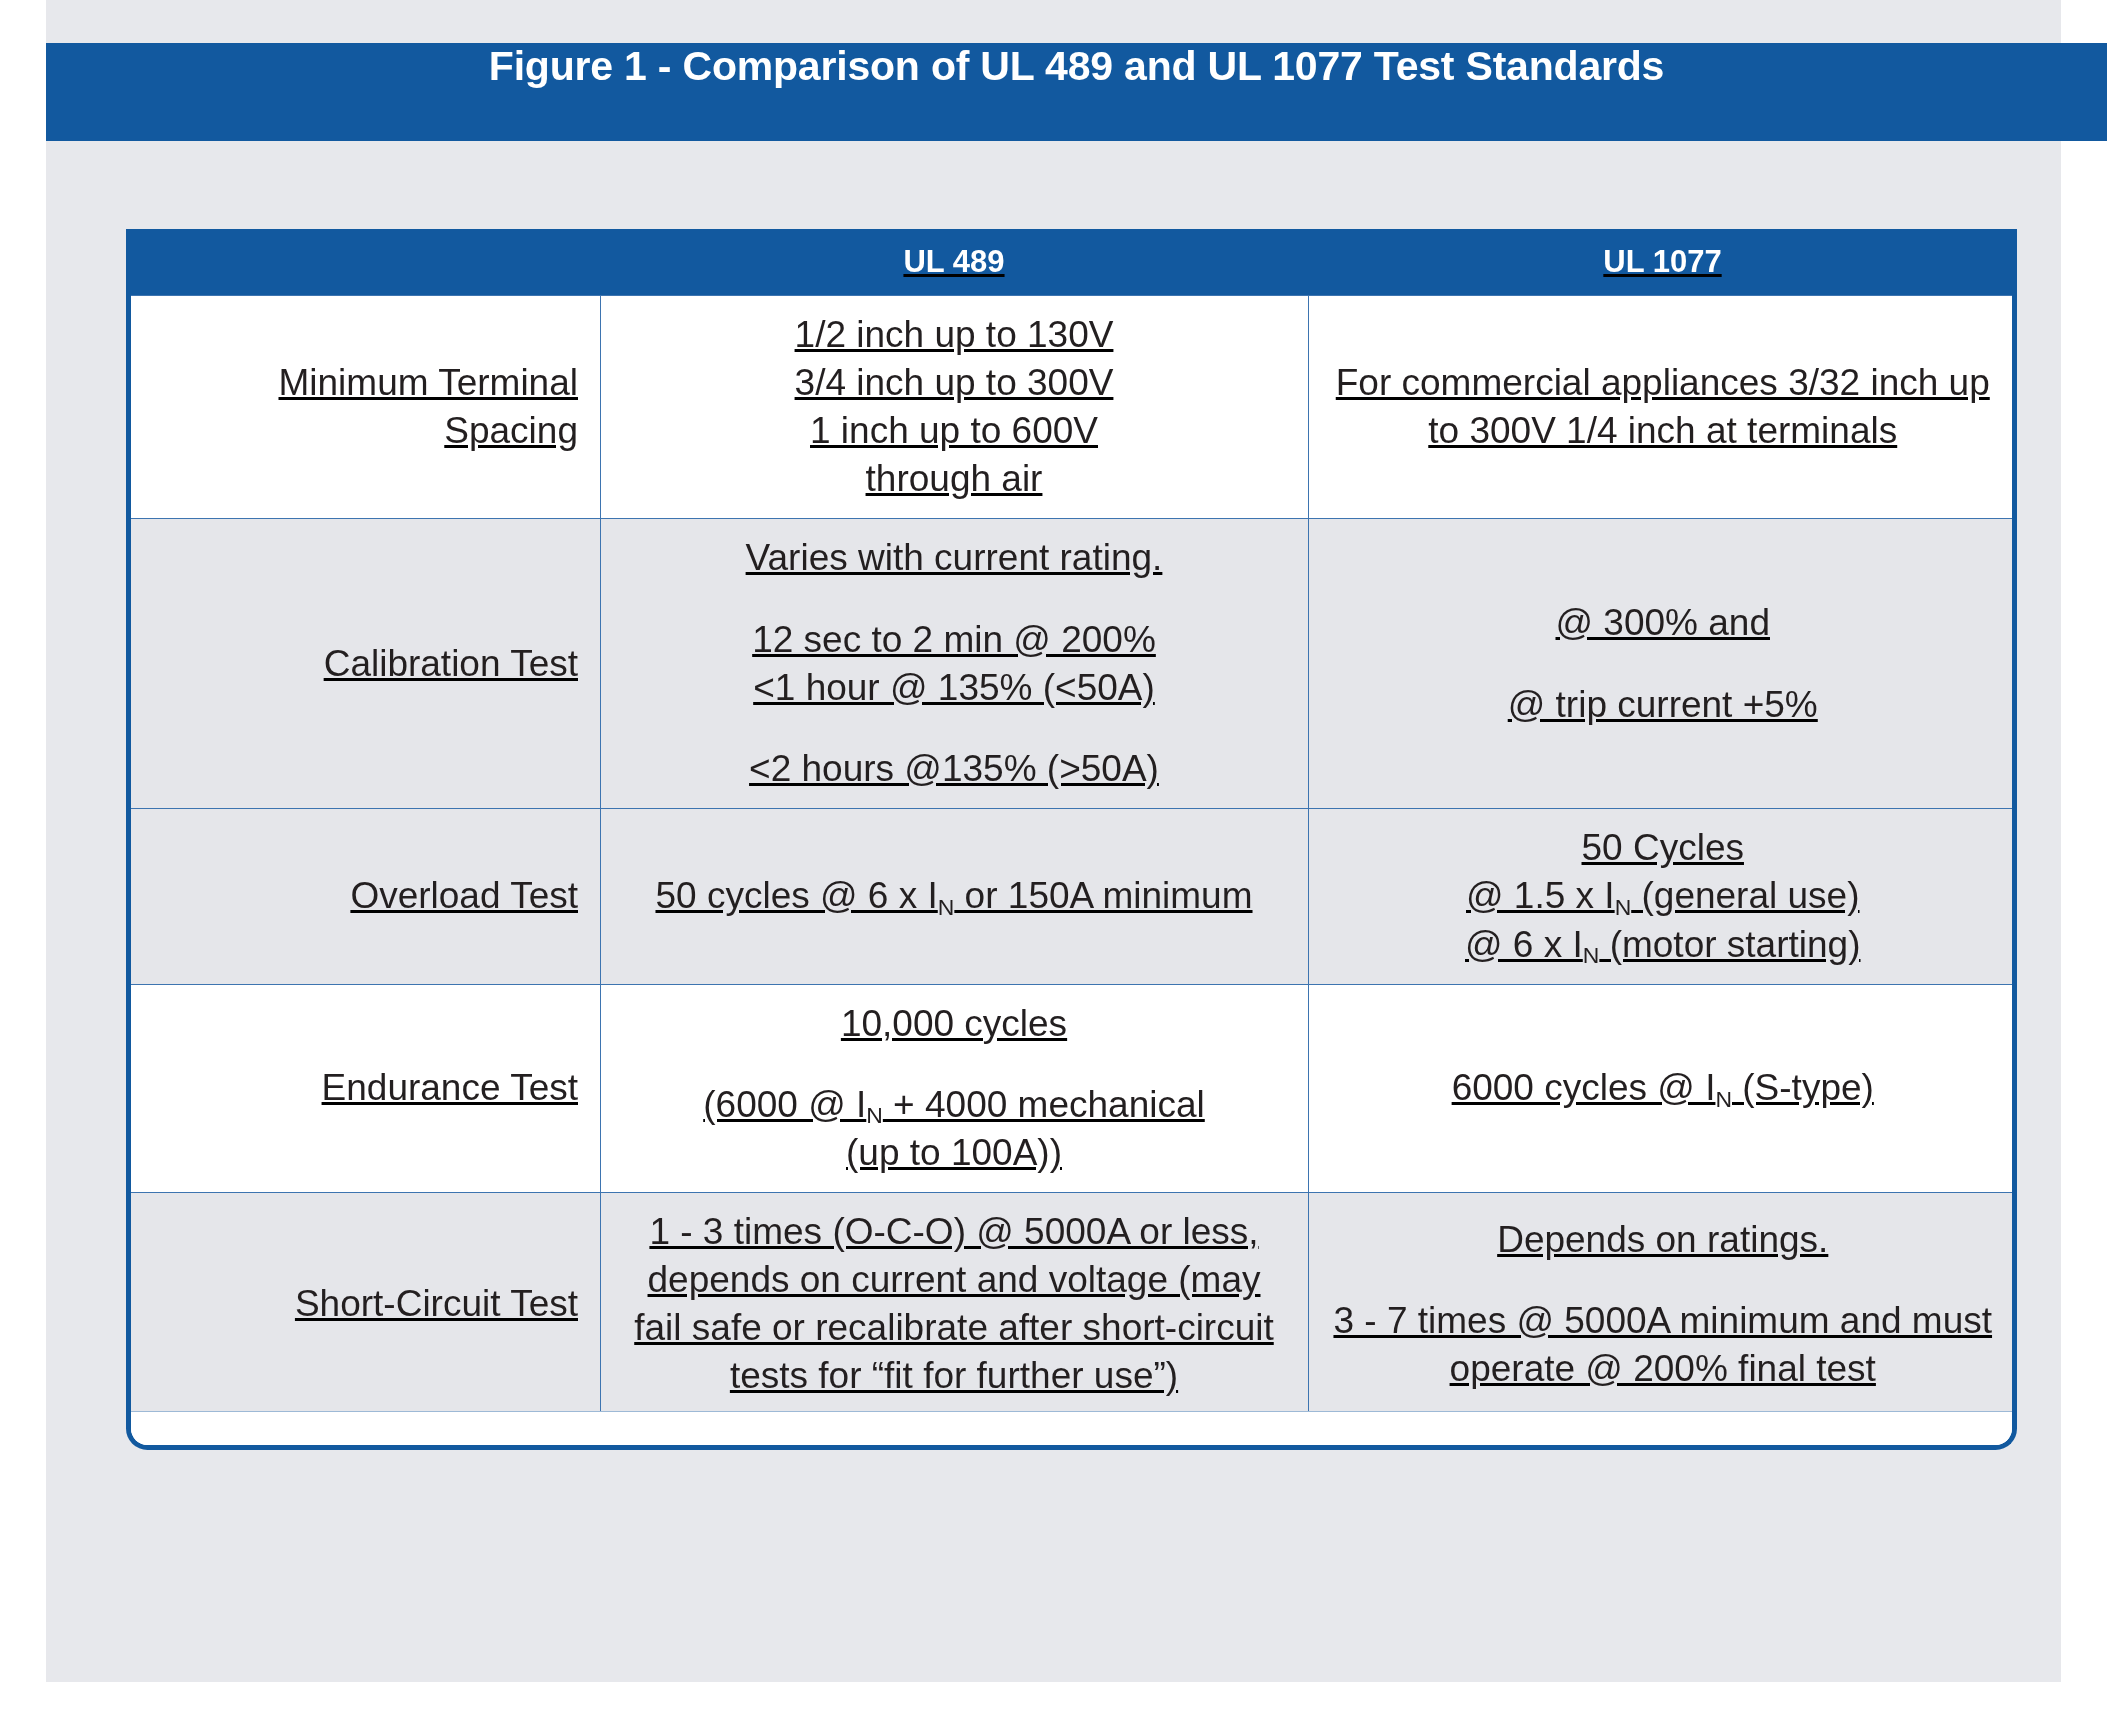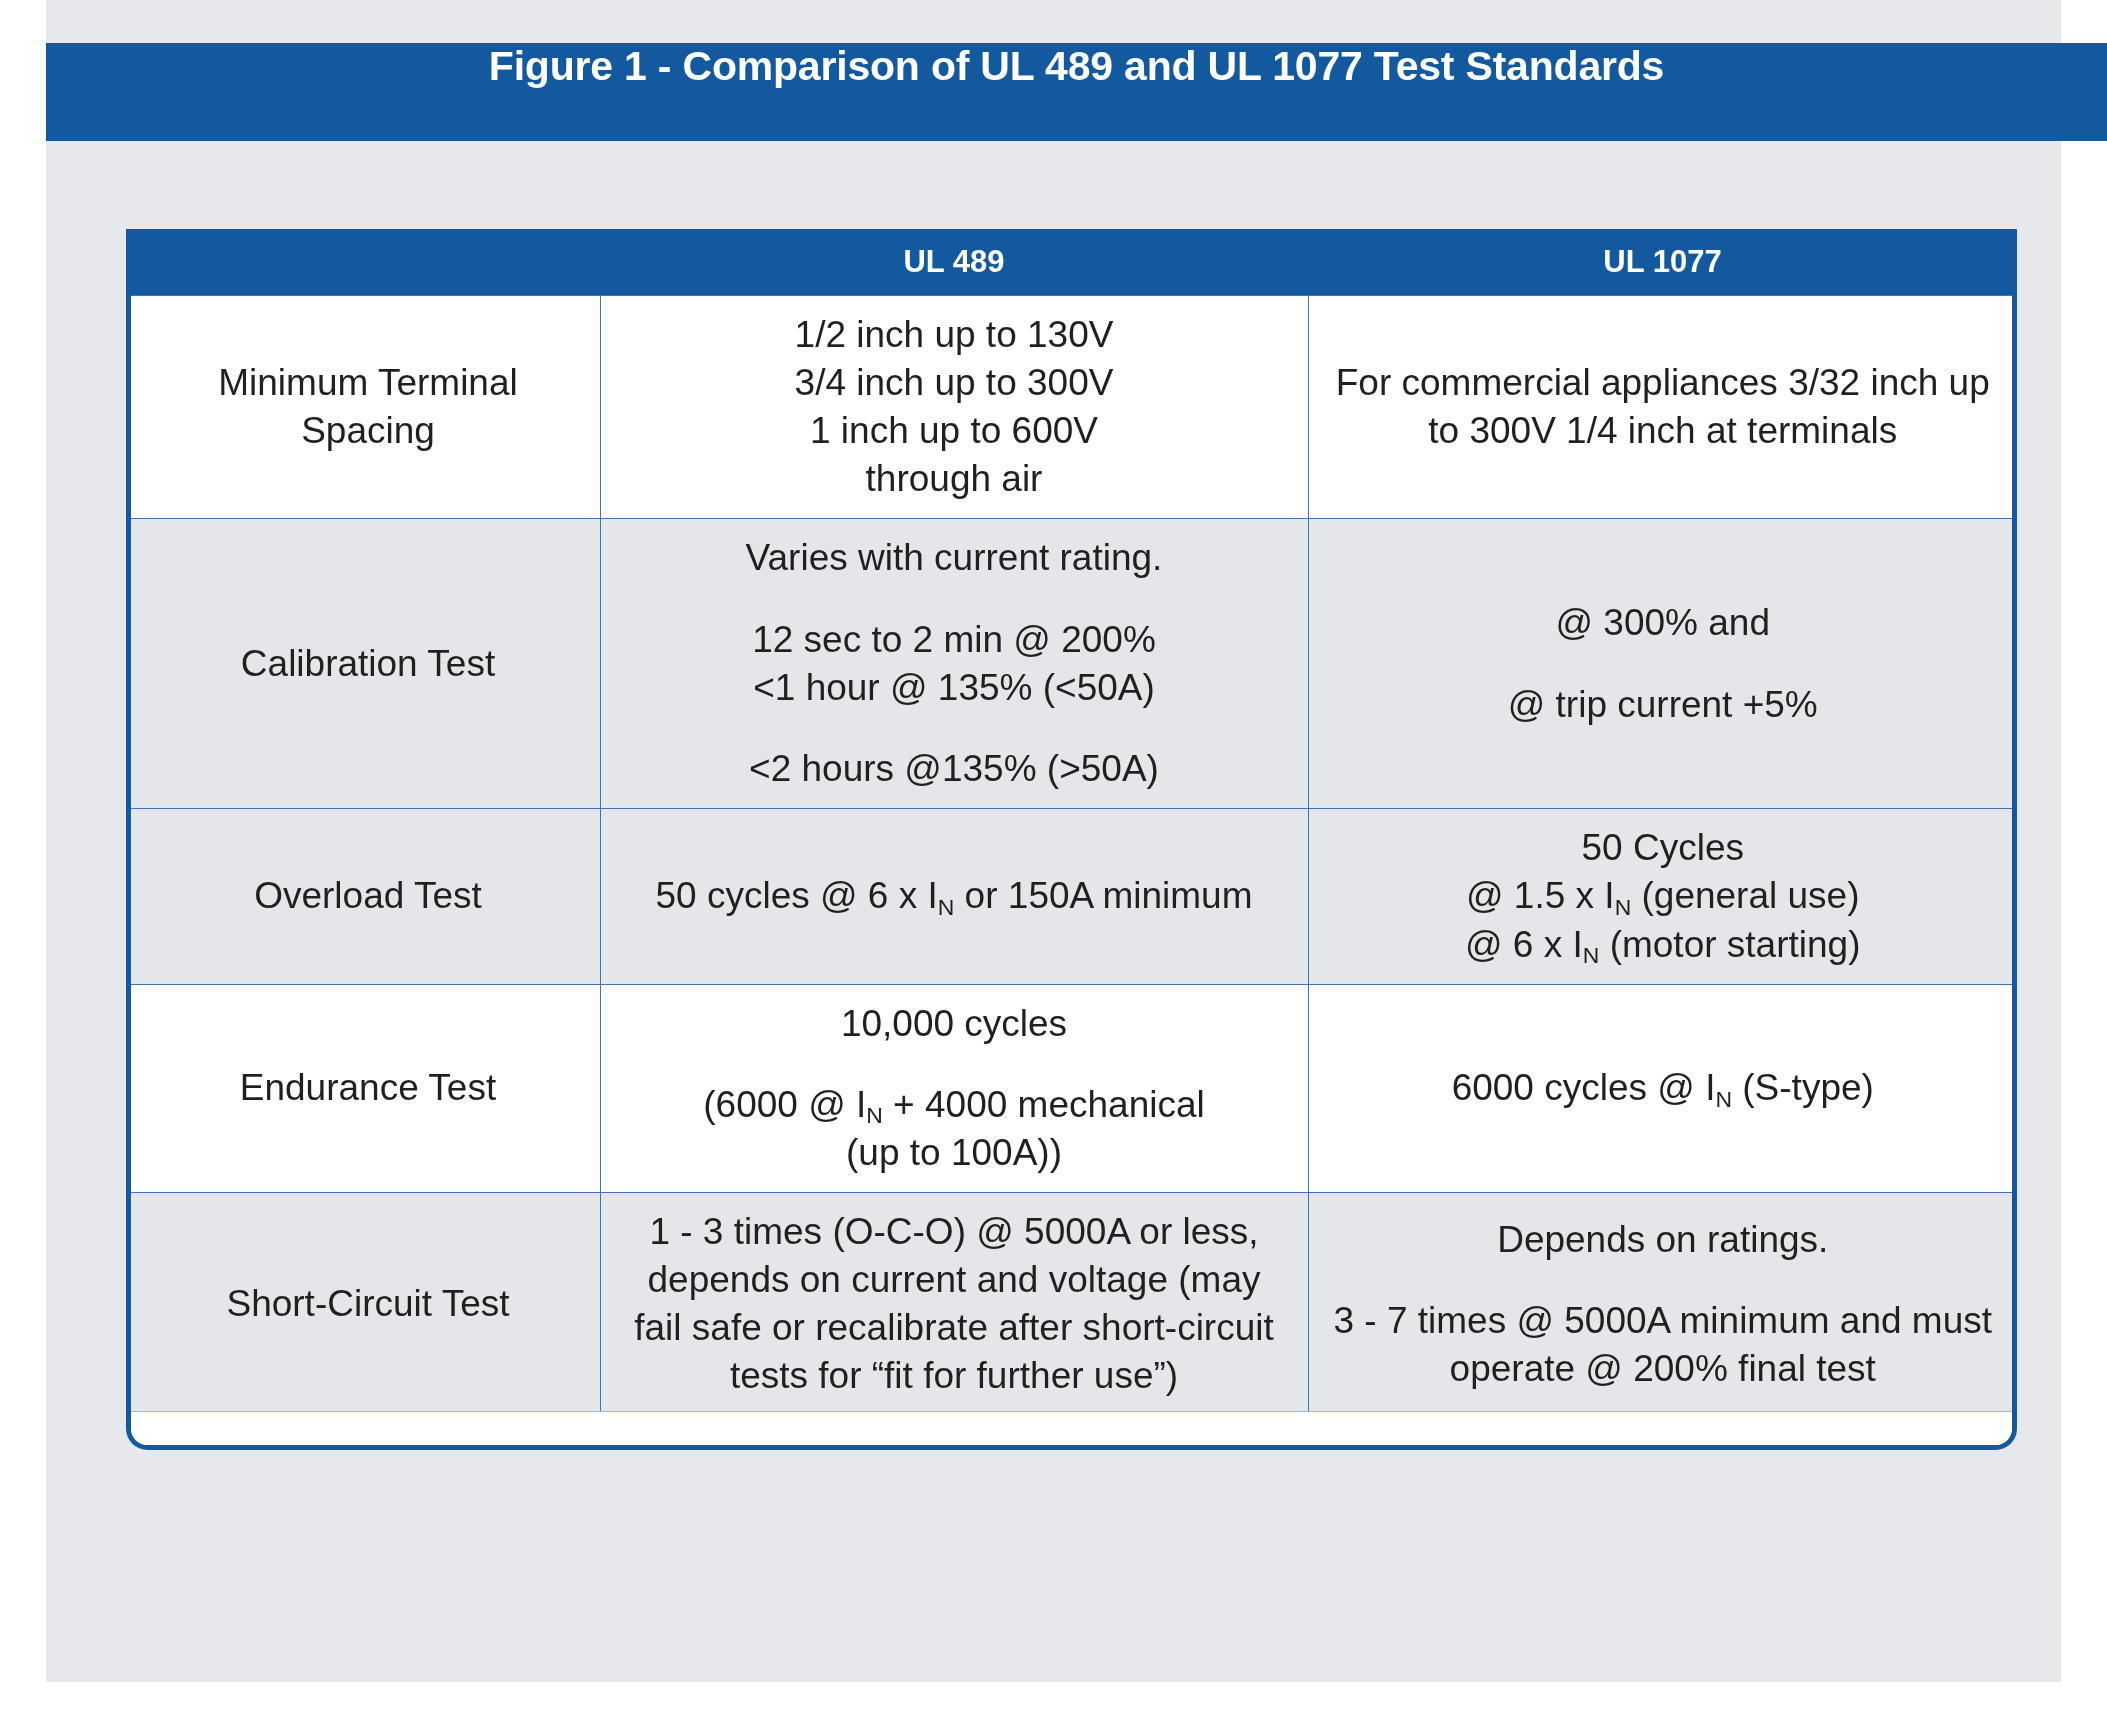--- a/index.html
+++ b/index.html
@@ -69,20 +69,21 @@
     background: #ffffff;
     overflow: hidden;
   }
 
   table.cmp {
     border-collapse: collapse;
     table-layout: fixed;
     width: 1891px;
     margin-left: -5px;
     margin-top: 0px;
+    text-decoration: underline;
   }
   table.cmp col.c0 { width: 474px; }
   table.cmp col.c1 { width: 708px; }
   table.cmp col.c2 { width: 709px; }
 
   
   thead th {
     background: #12599f;
     color: #ffffff;
     font-size: 31px;
@@ -101,21 +102,21 @@
     padding: 15px 21.5px;
     font-size: 37px;
     color: #231f20;
     line-height: 1.30;
     vertical-align: middle;
     background: #ffffff;
   }
   tbody tr.stripe td { background: #e5e6ea; }
 
   td.label {
-    text-align: center;
+    text-align: right;
     padding-left: 32px;
   }
   td.val {
     text-align: center;
   }
 
   
   tbody td:first-child { border-left: 0; }
   tbody td:last-child  { border-right: 0; text-align: center; }
   tbody tr:last-child td { border-bottom: 0; }

